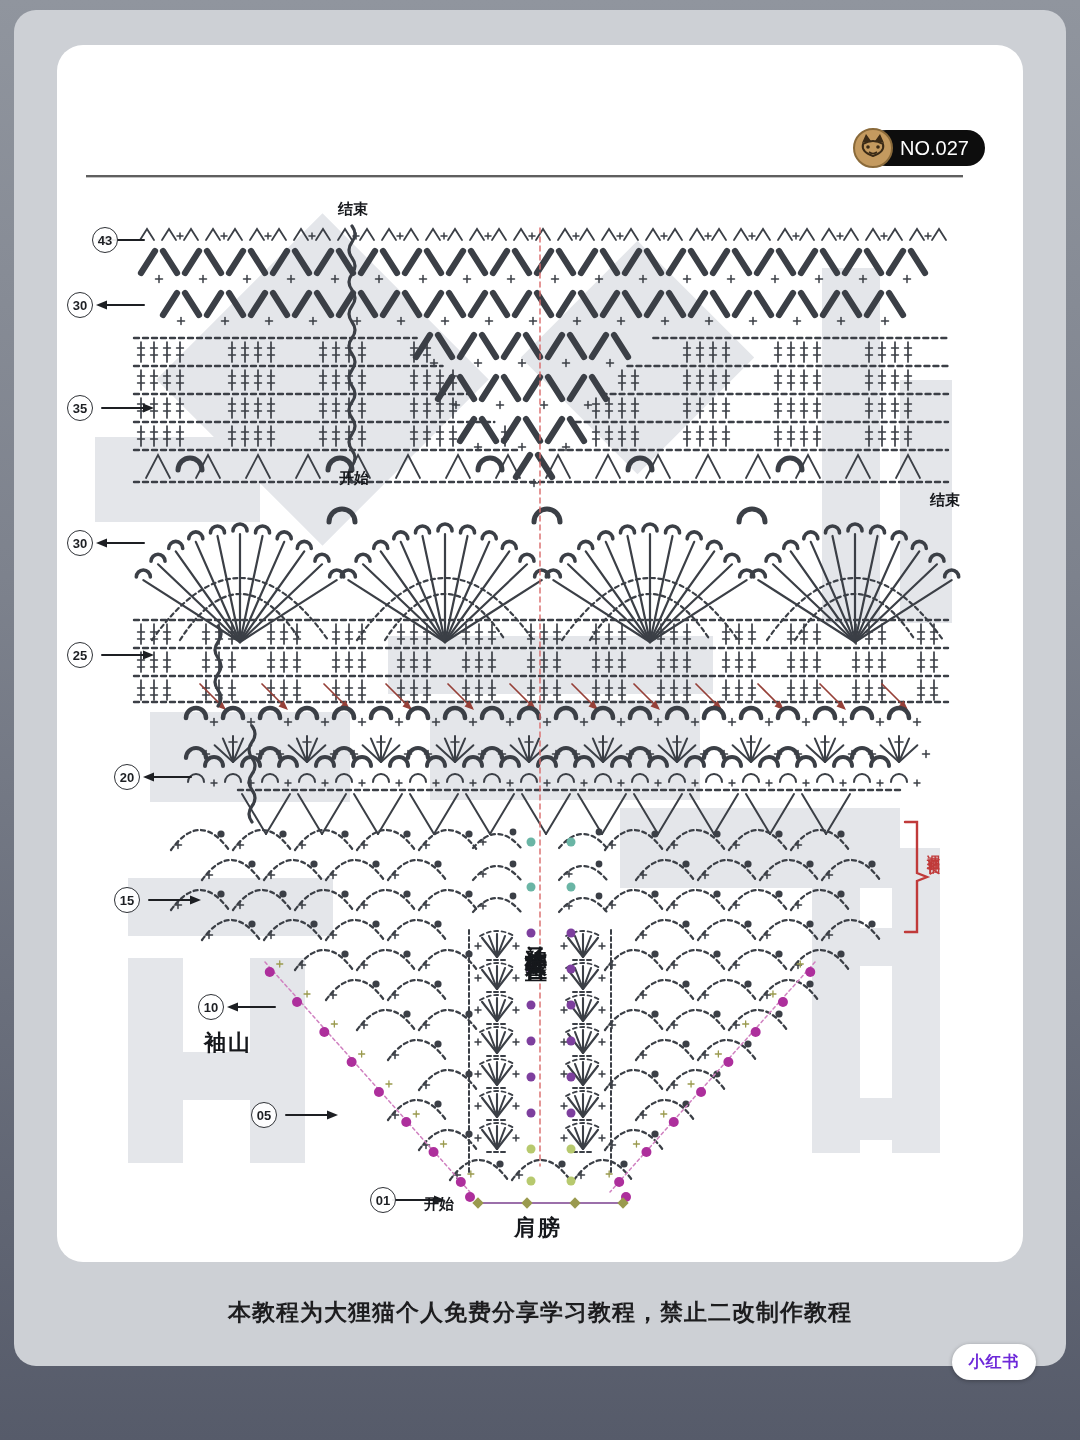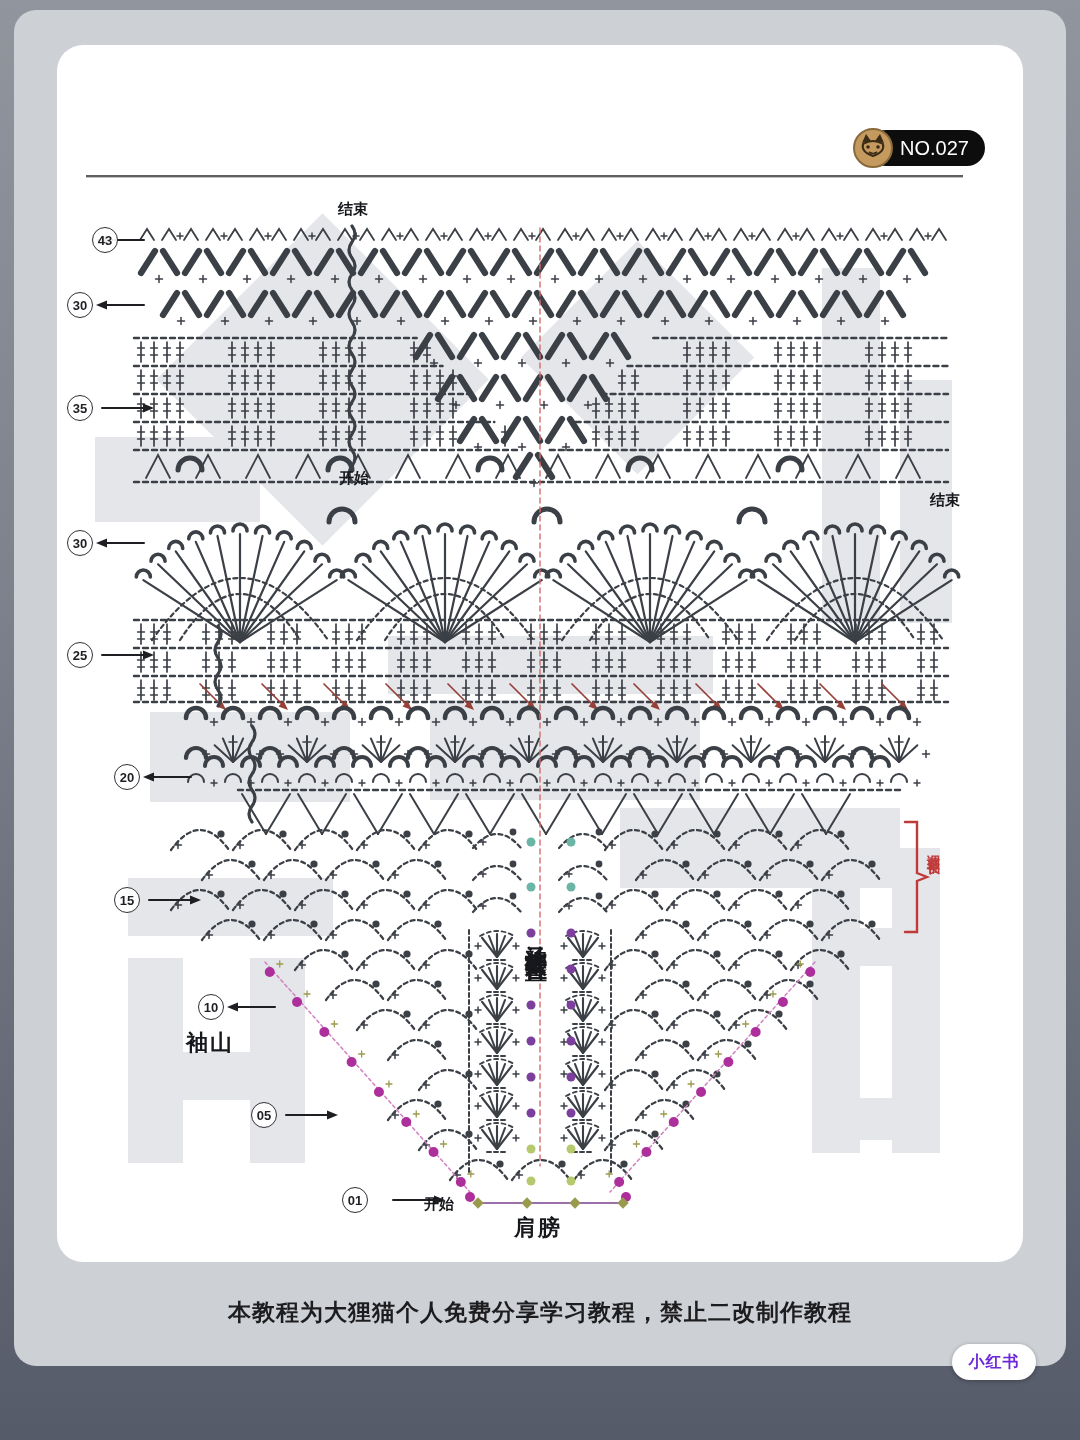--- a/index.html
+++ b/index.html
@@ -2013,27 +2013,27 @@
   <div id="mlayer">
       <div class="marker" style="left: 85px; top: 227px; margin-left: 7px;">43</div>
       <div class="marker" style="left: 67px; top: 292px;">30</div>
       <div class="marker" style="left: 67px; top: 395px;">35</div>
       <div class="marker" style="left: 67px; top: 530px;">30</div>
       <div class="marker" style="left: 67px; top: 642px;">25</div>
       <div class="marker" style="left: 114px; top: 764px;">20</div>
       <div class="marker" style="left: 114px; top: 887px;">15</div>
       <div class="marker" style="left: 198px; top: 994px;">10</div>
       <div class="marker" style="left: 251px; top: 1102px;">05</div>
-      <div class="marker" style="left: 342px; top: 1187px;">01</div>
+      <div class="marker" style="left: 370px; top: 1187px;">01</div>
     </div>
 
   <div class="lbl" style="left:338px;top:200px;">结束</div>
   <div class="lbl" style="left:339px;top:469px;">开始</div>
   <div class="lbl" style="left:930px;top:491px;">结束</div>
-  <div class="lbl big" style="left:186px;top:1028px;">袖山</div>
+  <div class="lbl big" style="left:204px;top:1028px;">袖山</div>
   <div class="lbl" style="left:424px;top:1195px;">开始</div>
   <div class="lbl big" style="left:514px;top:1213px;">肩膀</div>
   <div class="lbl big vert" style="left:521px;top:928px;height:240px;">袖子连接入针位置</div>
   <div class="adjust" style="position:absolute;left:924px;top:845px;height:80px;">调整袖长</div>
 
   <div class="disc" style="top:1282px;">本教程为大狸猫个人免费分享学习教程，禁止二改制作教程</div>
 
   <div class="pill">小红书</div>
 </div>
 

